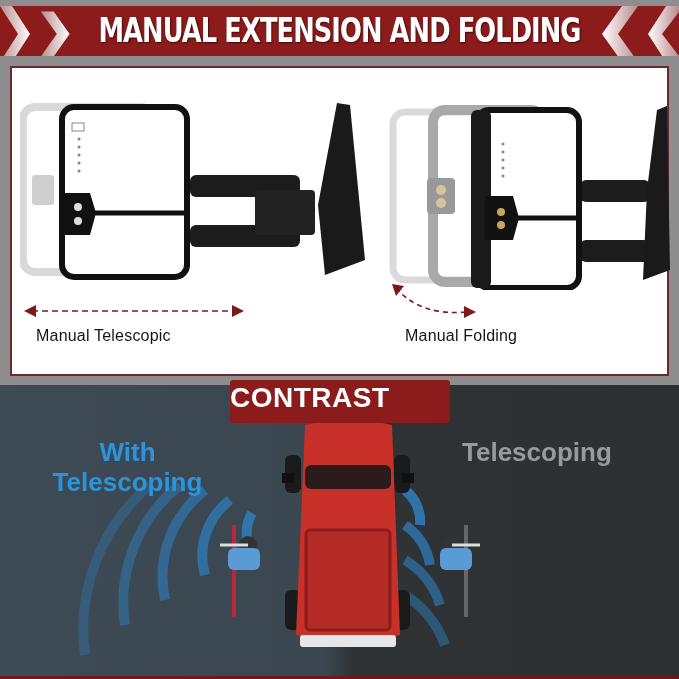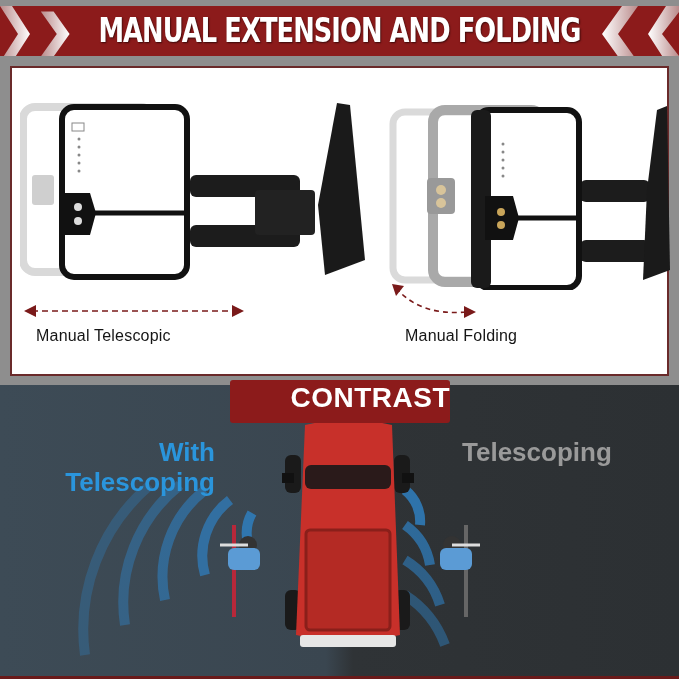--- a/index.html
+++ b/index.html
@@ -17,23 +17,23 @@
   .upper-frame { position: absolute; left: 0; top: 56px; width: 679px; height: 320px; background: #8e8e8e; }
   .white-panel { position: absolute; left: 10px; top: 66px; width: 659px; height: 310px; background: #fff;
     border: 2px solid #6a2a2a; }
 
   .label { position: absolute; font-size: 16px; color: #151515; font-weight: normal; letter-spacing: 0.2px; }
 
   
   .lower { position: absolute; left: 0; top: 385px; width: 679px; height: 294px;
     background: linear-gradient(90deg, #3d4b56 0%, #3a4650 48%, #2f3336 52%, #2c3033 100%); }
   .contrast-box { position: absolute; left: 230px; top: 380px; width: 220px; height: 43px; background: #8c1b1b;
-    border-radius: 3px; color: #fff; font-weight: bold; font-size: 28px; text-align: right; line-height: 36px; letter-spacing: 0.5px; }
+    border-radius: 3px; color: #fff; font-weight: bold; font-size: 28px; text-align: left; line-height: 36px; letter-spacing: 0.5px; }
   .side-text { position: absolute; font-weight: bold; font-size: 26px; line-height: 30px; }
-  .with-text { color: #2a95dc; text-align: right; }
+  .with-text { color: #2a95dc; text-align: center; }
   .without-text { color: #9a9a9a; text-align: left; }
   .bottom-line { position: absolute; left: 0; top: 676px; width: 679px; height: 3px; background: #6a1a1a; }
 </style>
 </head>
 <body>
 
 <div class="banner">
   <svg class="chev" style="left:0" viewBox="0 0 40 56">
     <defs>
       <linearGradient id="cg" x1="0" x2="1">

